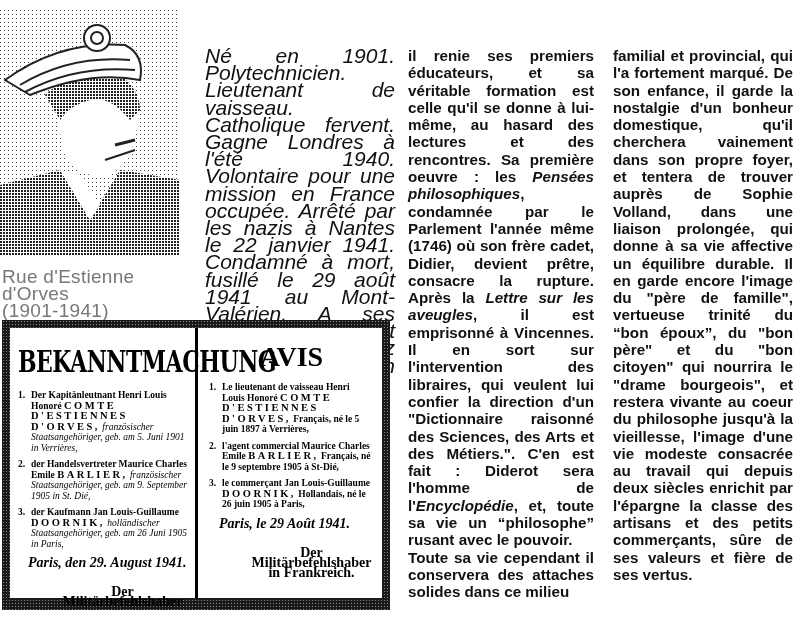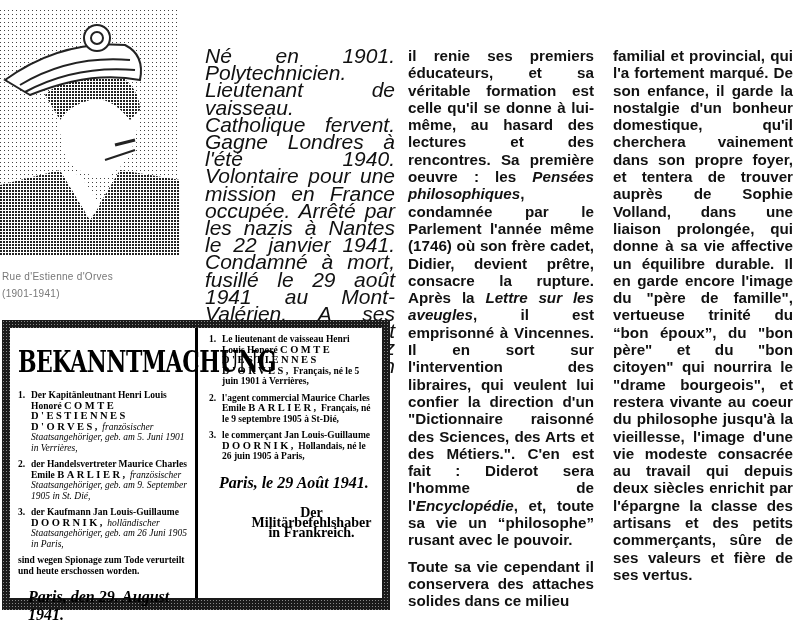--- a/index.html
+++ b/index.html
@@ -2,50 +2,50 @@
 <html><head>
 <meta charset="utf-8">
 <style>
   html, body { margin: 0; padding: 0; background: #ffffff; }
   body { width: 795px; height: 625px; position: relative; overflow: hidden; font-family: "Liberation Sans", sans-serif; color: #111; }
   .abs { position: absolute; }
 
   
   .photo { left: 0; top: 10px; width: 180px; height: 245px; background: #fff; overflow: hidden; }
   .photo svg { display: block; }
-  .caption { left: 2px; top: 268px; width: 190px; font-size: 10px; line-height: 17px; color: #777; letter-spacing: 0.3px; }
+  .caption { left: 2px; top: 268px; width: 190px; font-size: 19px; line-height: 17px; color: #777; letter-spacing: 0.3px; }
 
   
   .bio { left: 205px; top: 47px; width: 190px; font-size: 21px; line-height: 17.2px; font-style: italic; text-align: justify; color: #111; }
 
   
   .col { font-size: 15.2px; line-height: 17.3px; text-align: justify; color: #111; font-weight: bold; }
   .col p { margin: 0; }
-  .col p + p { margin-top: 9px; }
+  .col p + p { margin-top: 0; }
   .col3 { left: 408px; top: 47px; width: 186px; }
   .col4 { left: 613px; top: 47px; width: 180px; }
   .col em { font-style: italic; }
 
   
   .poster { left: 2px; top: 320px; width: 388px; height: 290px; background: #1a1a1a;
     background-image: radial-gradient(#888 0.8px, transparent 1px); background-size: 3px 3px; }
   .poster-inner { position: absolute; left: 8px; top: 8px; right: 8px; bottom: 12px; background: #fff; font-family: "Liberation Serif", serif; color: #000; }
   .notice { position: absolute; top: 0; bottom: 0; padding: 6px 8px; box-sizing: border-box; }
   .notice.de { left: 0; width: 188px; border-right: 3px solid #000; }
   .notice.fr { left: 191px; right: 0; }
   .notice h2 { margin: 8px 0 10px; font-size: 28px; line-height: 30px; font-weight: bold; letter-spacing: 0; text-align: center; }
   .notice.de h2 { font-family: "DejaVu Serif", serif; font-size: 22px; transform: scaleY(1.35); letter-spacing: -0.5px; margin-top: 12px; margin-bottom: 14px; }
   .notice ol { margin: 0; padding: 0; list-style: none; }
   .notice li { display: flex; font-size: 9.5px; line-height: 10.5px; margin-bottom: 6px; font-weight: bold; }
   .notice li .num { width: 13px; flex: none; }
   .notice li .txt { flex: 1; }
   .notice .name { letter-spacing: 2.5px; font-size: 10.5px; }
   .notice .sub { font-style: italic; font-weight: normal; }
   .notice .verdict { font-size: 9.5px; line-height: 10.5px; font-weight: bold; margin-top: 4px; }
-  .notice .place { font-style: italic; font-size: 16px; margin-top: 12px; margin-left: 10px; font-weight: bold; font-family: Liberation Serif, serif; }
+  .notice .place { font-style: italic; font-size: 14px; margin-top: 4px; margin-left: 10px; font-weight: bold; font-family: Liberation Serif, serif; }
   .notice .sign { font-size: 14px; line-height: 10px; font-weight: bold; text-align: center; margin-top: 16px; margin-left: 40px; }
 </style>
 </head>
 <body>
 
 <div class="abs photo" title="Portrait of Honoré d'Estienne d'Orves in naval officer's cap">
   <svg width="180" height="245" viewBox="0 0 180 245">
     <defs>
       <pattern id="dots" width="3" height="3" patternUnits="userSpaceOnUse">
         <rect width="3" height="3" fill="#fff"></rect>
@@ -95,32 +95,32 @@
         </li>
         <li>
           <span class="num">2.</span>
           <span class="txt"><span>der Handelsvertreter Maurice Charles Emile</span> <span class="name">BARLIER,</span> <span class="sub">französischer Staatsangehöriger, geb. am 9. September 1905 in St. Dié,</span></span>
         </li>
         <li>
           <span class="num">3.</span>
           <span class="txt"><span>der Kaufmann Jan Louis-Guillaume</span> <span class="name">DOORNIK,</span> <span class="sub">holländischer Staatsangehöriger, geb. am 26 Juni 1905 in Paris,</span></span>
         </li>
       </ol>
-      <div class="verdict">sind wegen Spionage zum Tode verurteilt und heute erschossen worden.</div>
       <div class="place">Paris, den 29. August 1941.</div>
       <div class="sign">
         <div>Der Militärbefehlshaber</div>
 
       </div>
     </div>
     <div class="notice fr">
+      <h2>AVIS</h2>
       <ol>
         <li>
           <span class="num">1.</span>
-          <span class="txt"><span>Le lieutenant de vaisseau Henri Louis Honoré</span> <span class="name">COMTE D'ESTIENNES D'ORVES,</span> <span>Français, né le 5 juin 1901 à Verrières,</span></span>
+          <span class="txt"><span>Le lieutenant de vaisseau Henri Louis Honoré</span> <span class="name">COMTE D'ESTIENNES D'ORVES,</span> <span>Français, né le 5 juin 1897 à Verrières,</span></span>
         </li>
         <li>
           <span class="num">2.</span>
           <span class="txt"><span>l'agent commercial Maurice Charles Emile</span> <span class="name">BARLIER,</span> <span>Français, né le 9 septembre 1905 à St-Dié,</span></span>
         </li>
         <li>
           <span class="num">3.</span>
           <span class="txt"><span>le commerçant Jan Louis-Guillaume</span> <span class="name">DOORNIK,</span> <span>Hollandais, né le 26 juin 1905 à Paris,</span></span>
         </li>
       </ol>

